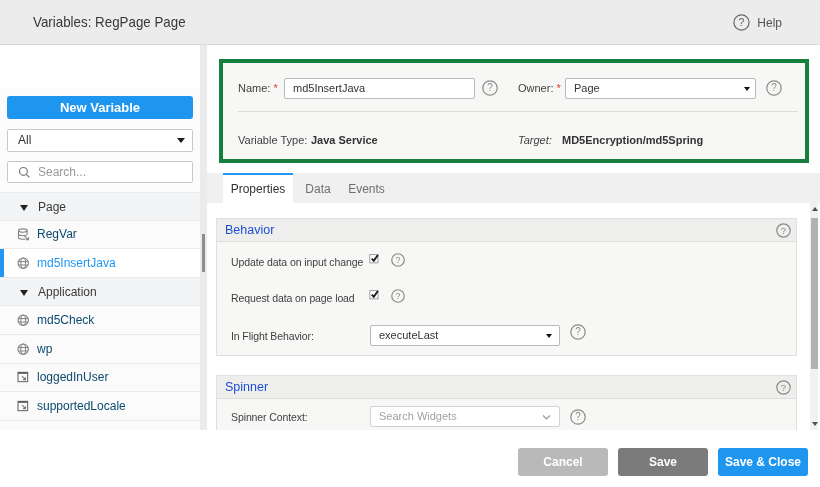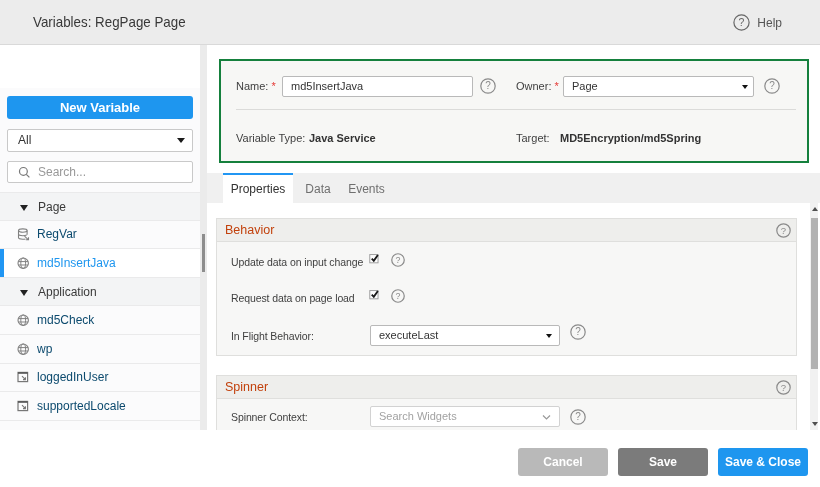--- a/index.html
+++ b/index.html
@@ -31,42 +31,42 @@
 .sel { background:#fff; color:#1e96ef; }
 .selbar { position:absolute; left:0; top:0; width:4px; height:29px; background:#2196f3; }
 
 
 #sscroll { position:absolute; left:200px; top:45px; width:7px; height:385px; background:#ebebeb; }
 #sthumb { position:absolute; left:2px; top:189px; width:3px; height:38px; background:#8d8d8d; }
 
 
 #main { position:absolute; left:207px; top:45px; width:613px; height:385px; background:#fff; }
 
-#formbox { position:absolute; left:12px; top:14px; width:590px; height:104px; background:#f7f7f5; border:2px solid #15803d; }
+#formbox { position:absolute; left:12px; top:14px; width:590px; height:104px; background:#f7f7f5; border:4px solid #15803d; }
 .flabel { position:absolute; font-size:11px; color:#3f3f3f; }
 .req { color:#e53935; }
 .inpt { position:absolute; height:21px; background:#fff; border:1px solid #b9b9b9; border-radius:2px; font-size:11px; color:#333; line-height:19px; padding-left:8px; }
 .seltri { position:absolute; width:0; height:0; border-left:3.5px solid transparent; border-right:3.5px solid transparent; border-top:4.5px solid #111; }
 #fsep { position:absolute; left:15px; top:48px; width:560px; height:1px; background:#dbdbd9; }
 .bold { font-weight:700; color:#333; }
 
 
 #tabs { position:absolute; left:0; top:128px; width:613px; height:30px; background:#f0f0f0; }
 .tab { position:absolute; top:0; height:30px; font-size:12px; color:#6f6f6f; text-align:center; }
 .tab span { display:inline-block; margin-top:9px; }
 #tabProps span { margin-top:7px; }
 #tabProps { left:16px; width:70px; background:#fff; border-top:2px solid #2196f3; color:#333; }
 #tabData { left:85px; width:52px; }
 #tabEvents { left:130px; width:59px; }
 
 
 #props { position:absolute; left:0; top:158px; width:613px; height:227px; background:#fff; overflow:hidden; }
 .secbox { position:absolute; left:9px; width:581px; background:#f7f7f6; border:1px solid #dfdfdd; }
 .sechdr { position:relative; height:23px; background:#eeeeec; border-bottom:1px solid #dfdfdd; }
-.sechdr .t { position:absolute; left:8px; top:4px; font-size:12.5px; color:#c2410c; }
+.sechdr .t { position:absolute; left:8px; top:4px; font-size:12.5px; color:#1d4ed8; }
 .sechdr svg { position:absolute; right:5px; top:4px; }
 .plabel { position:absolute; font-size:10.5px; letter-spacing:-0.1px; color:#3f3f3f; }
 
 
 .cb { position:absolute; width:11px; height:11px; }
 
 
 #rscroll { position:absolute; left:603px; top:158px; width:8px; height:227px; background:#f1f1f1; }
 #rup { position:absolute; left:1.5px; top:4px; width:0; height:0; border-left:3px solid transparent; border-right:3px solid transparent; border-bottom:4px solid #4f4f4f; }
 #rdn { position:absolute; left:1.5px; bottom:4px; width:0; height:0; border-left:3px solid transparent; border-right:3px solid transparent; border-top:4px solid #4f4f4f; }
@@ -183,21 +183,21 @@
         </svg>
       <span class="flabel" style="left:295px; top:19px;">Owner: <span class="req">*</span></span>
       <div class="inpt" style="left:342px; top:15px; width:191px;">Page<span class="seltri" style="right:5px; top:8px;"></span></div>
       <svg style="position:absolute; left:543px; top:17px;" width="16" height="16" viewBox="0 0 16 16">
           <circle cx="8" cy="8" r="7.2" fill="none" stroke="#8a8a8a" stroke-width="1.2"></circle>
           <text x="8" y="11.4" font-size="10" fill="#8a8a8a" text-anchor="middle" font-family="Liberation Sans">?</text>
         </svg>
       <div id="fsep"></div>
       <span class="flabel" style="left:15px; top:71px;">Variable Type:</span>
       <span class="flabel bold" style="left:88px; top:71px;">Java Service</span>
-      <span class="flabel" style="left:295px; top:71px;">Target:</span>
+      <span class="flabel" style="left:295px; top:71px;font-style:italic;">Target:</span>
       <span class="flabel bold" style="left:339px; top:71px;">MD5Encryption/md5Spring</span>
     </div>
 
     <div id="tabs">
       <div class="tab" id="tabProps"><span>Properties</span></div>
       <div class="tab" id="tabData"><span>Data</span></div>
       <div class="tab" id="tabEvents"><span>Events</span></div>
     </div>
 
     <div id="props">

